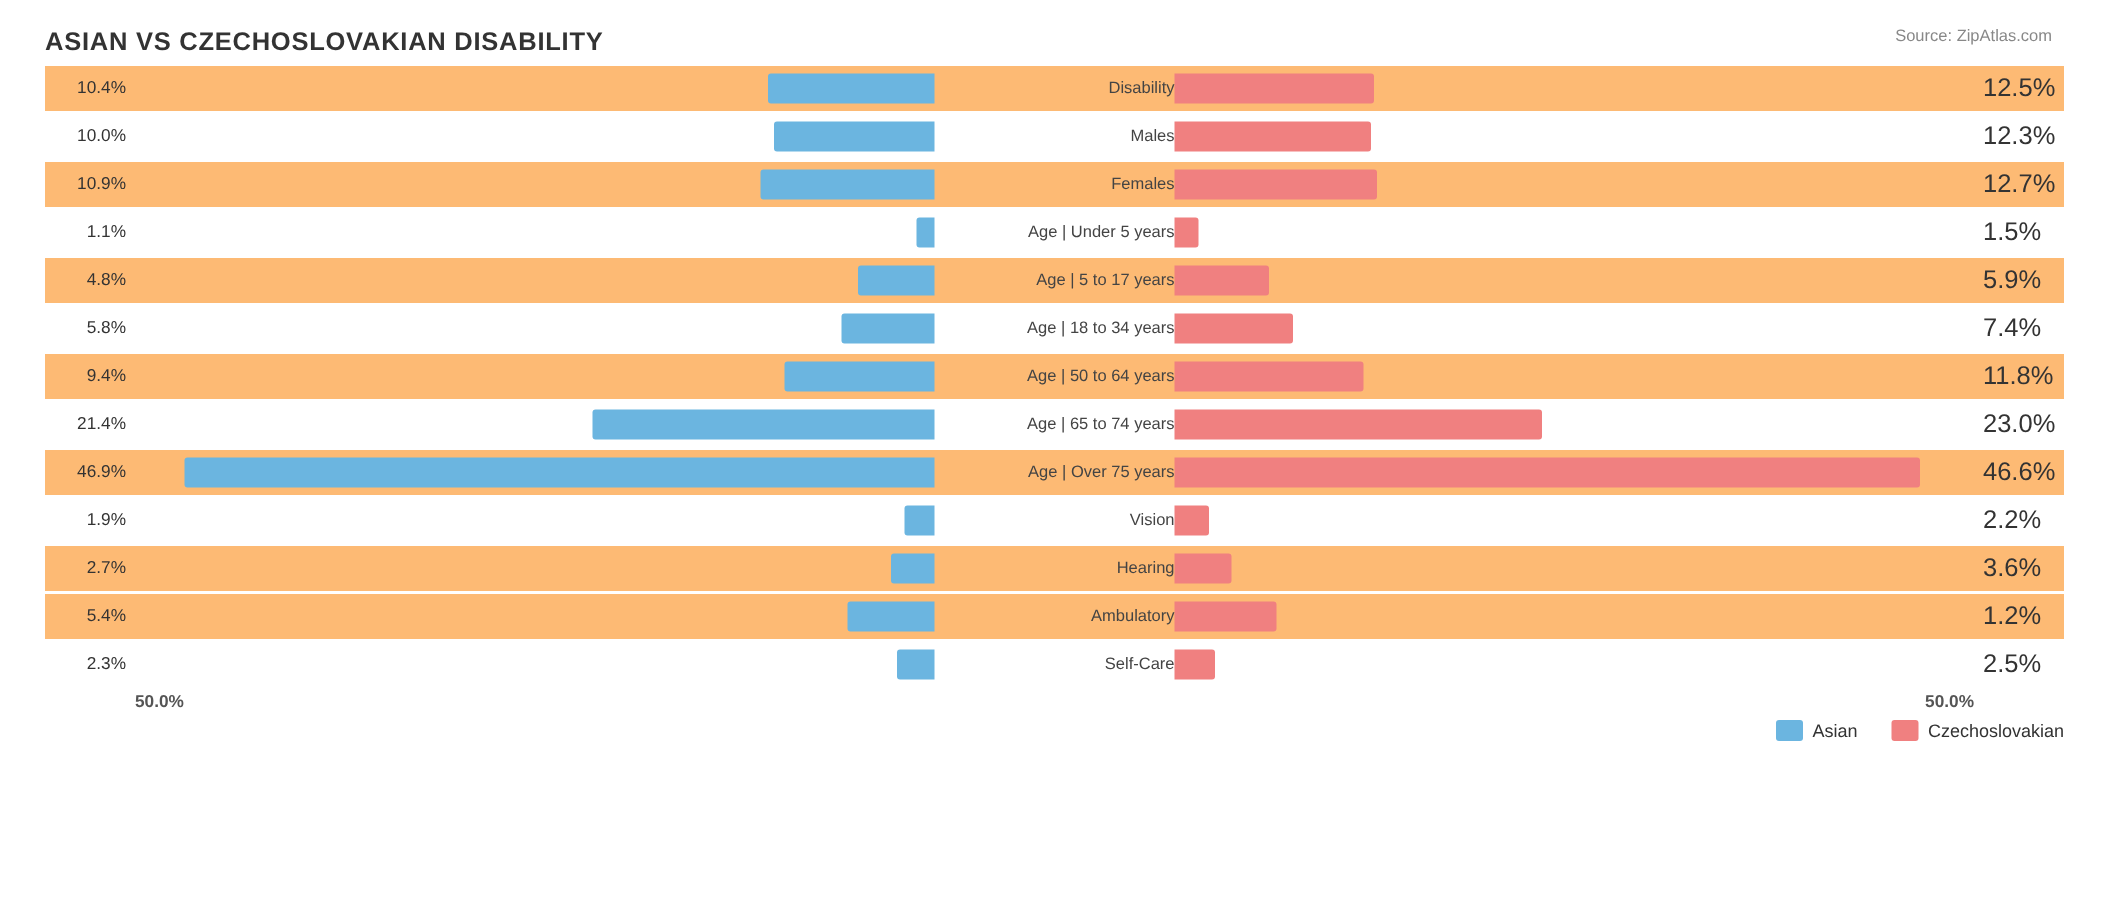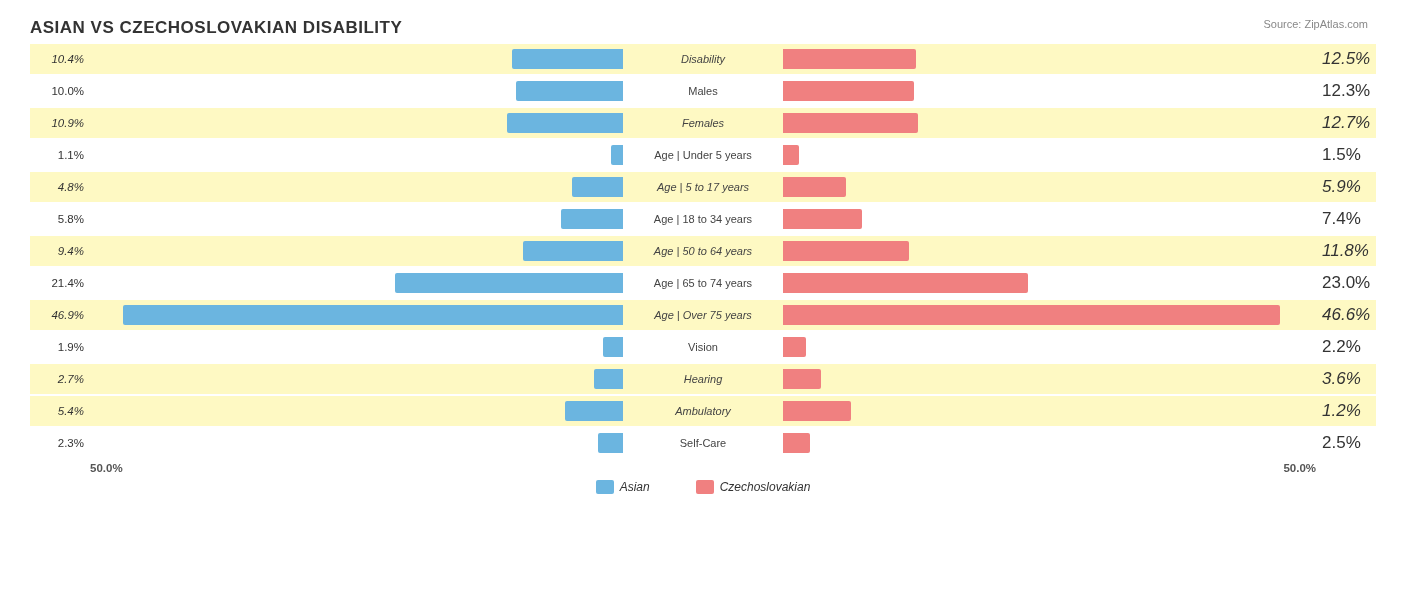--- a/index.html
+++ b/index.html
@@ -36,22 +36,21 @@
       position: relative;
     }
     .bar-row {
       display: flex;
       align-items: center;
       height: 30px;
       margin-bottom: 2px;
       position: relative;
     }
     .bar-row.striped {
-      background: #fef9c3;
-      font-style: italic;
+      background: #fdba74;
     }
     .bar-row.white {
       background: #fff;
     }
     
     .left-val {
       width: 60px;
       text-align: right;
       font-size: 11.5px;
       color: #333;
@@ -61,21 +60,21 @@
     .right-val {
       width: 60px;
       text-align: left;
       font-size: 17px;
       color: #333;
       padding-left: 6px;
       flex-shrink: 0;
     }
     .bar-label {
       width: 160px;
-      text-align: center;
+      text-align: right;
       font-size: 11px;
       color: #444;
       flex-shrink: 0;
       z-index: 2;
       position: relative;
     }
     .left-bars {
       flex: 1;
       display: flex;
       justify-content: flex-end;
@@ -94,25 +93,24 @@
       height: 20px;
       border-radius: 2px 0 0 2px;
     }
     .bar-pink {
       background: #f08080;
       height: 20px;
       border-radius: 0 2px 2px 0;
     }
     .legend-area {
       display: flex;
-      justify-content: center;
-      align-items: center;
-      gap: 46px;
+      justify-content: flex-end;
+      align-items: center;
+      gap: 23px;
       margin-top: 6px;
-      font-style: italic;
     }
     .legend-item {
       display: flex;
       align-items: center;
       gap: 6px;
       font-size: 12px;
       color: #333;
     }
     .legend-box {
       width: 18px;

